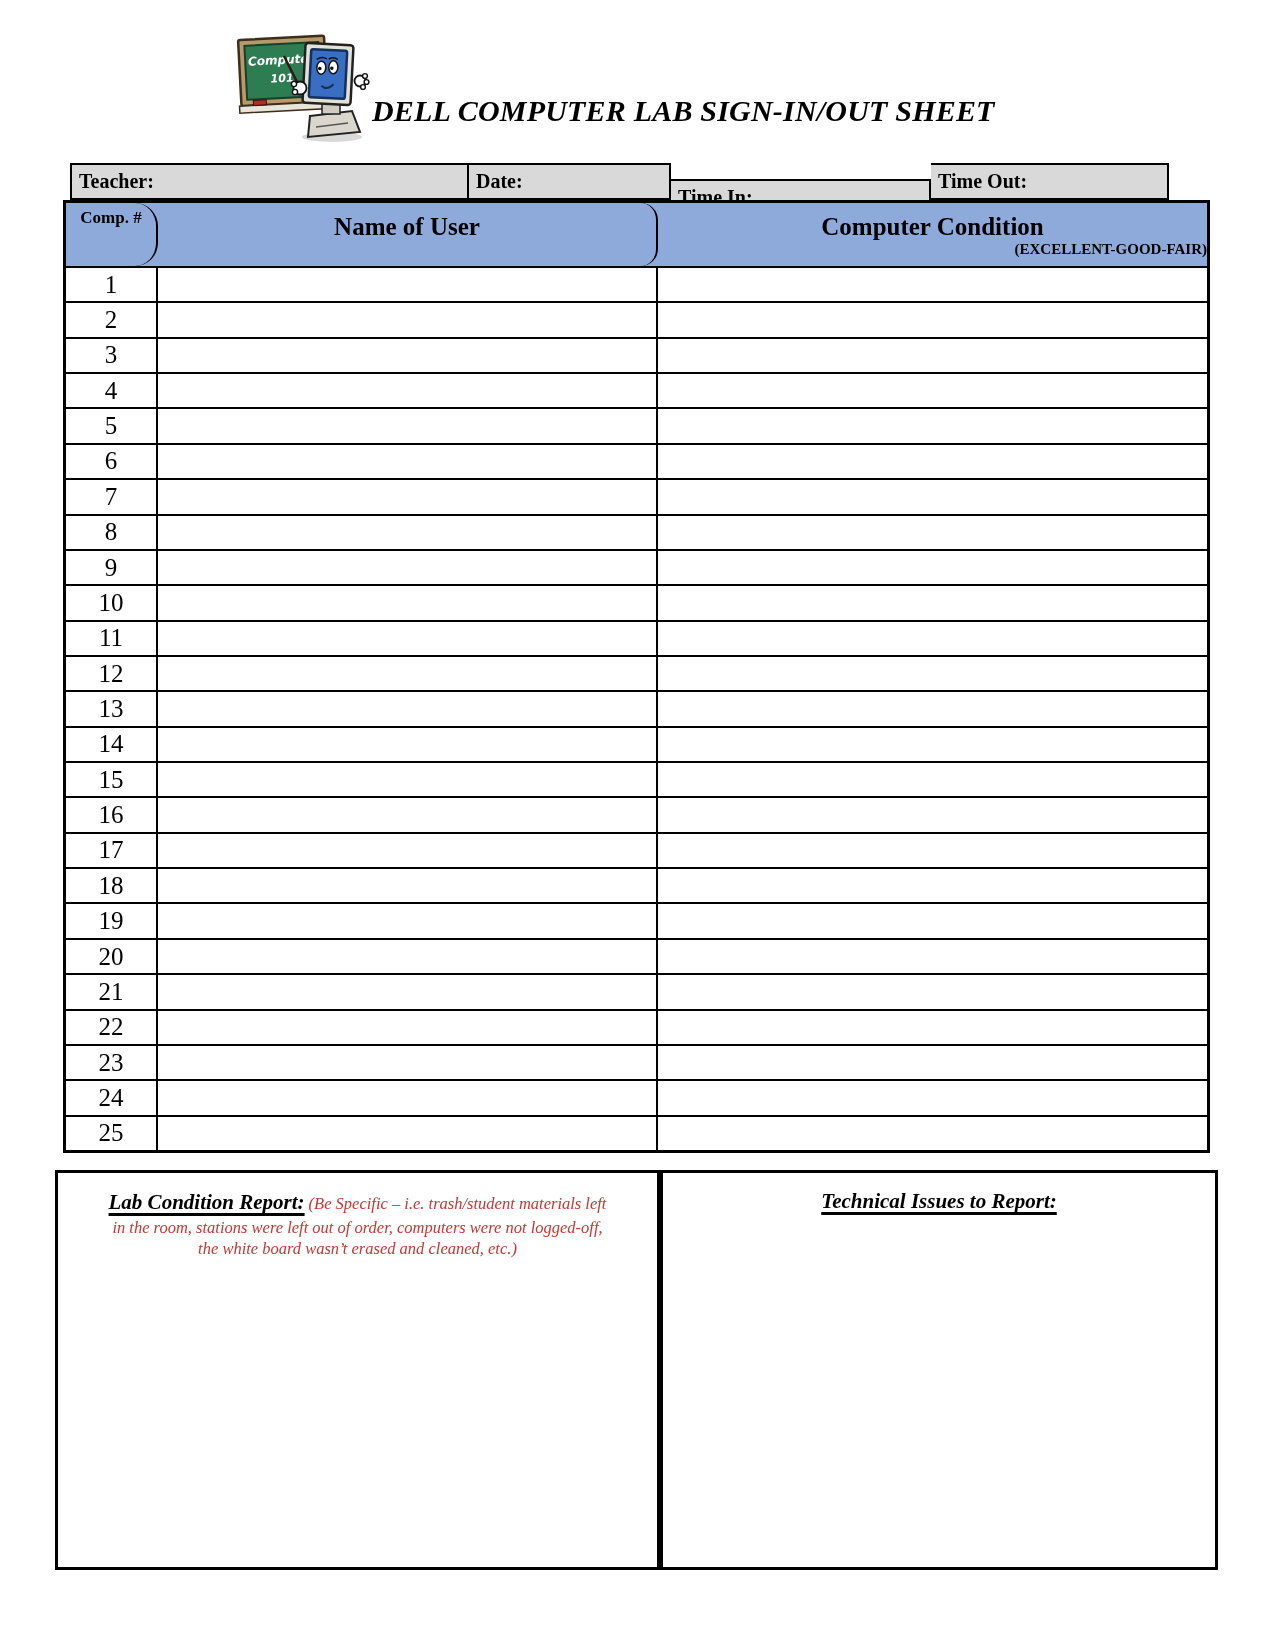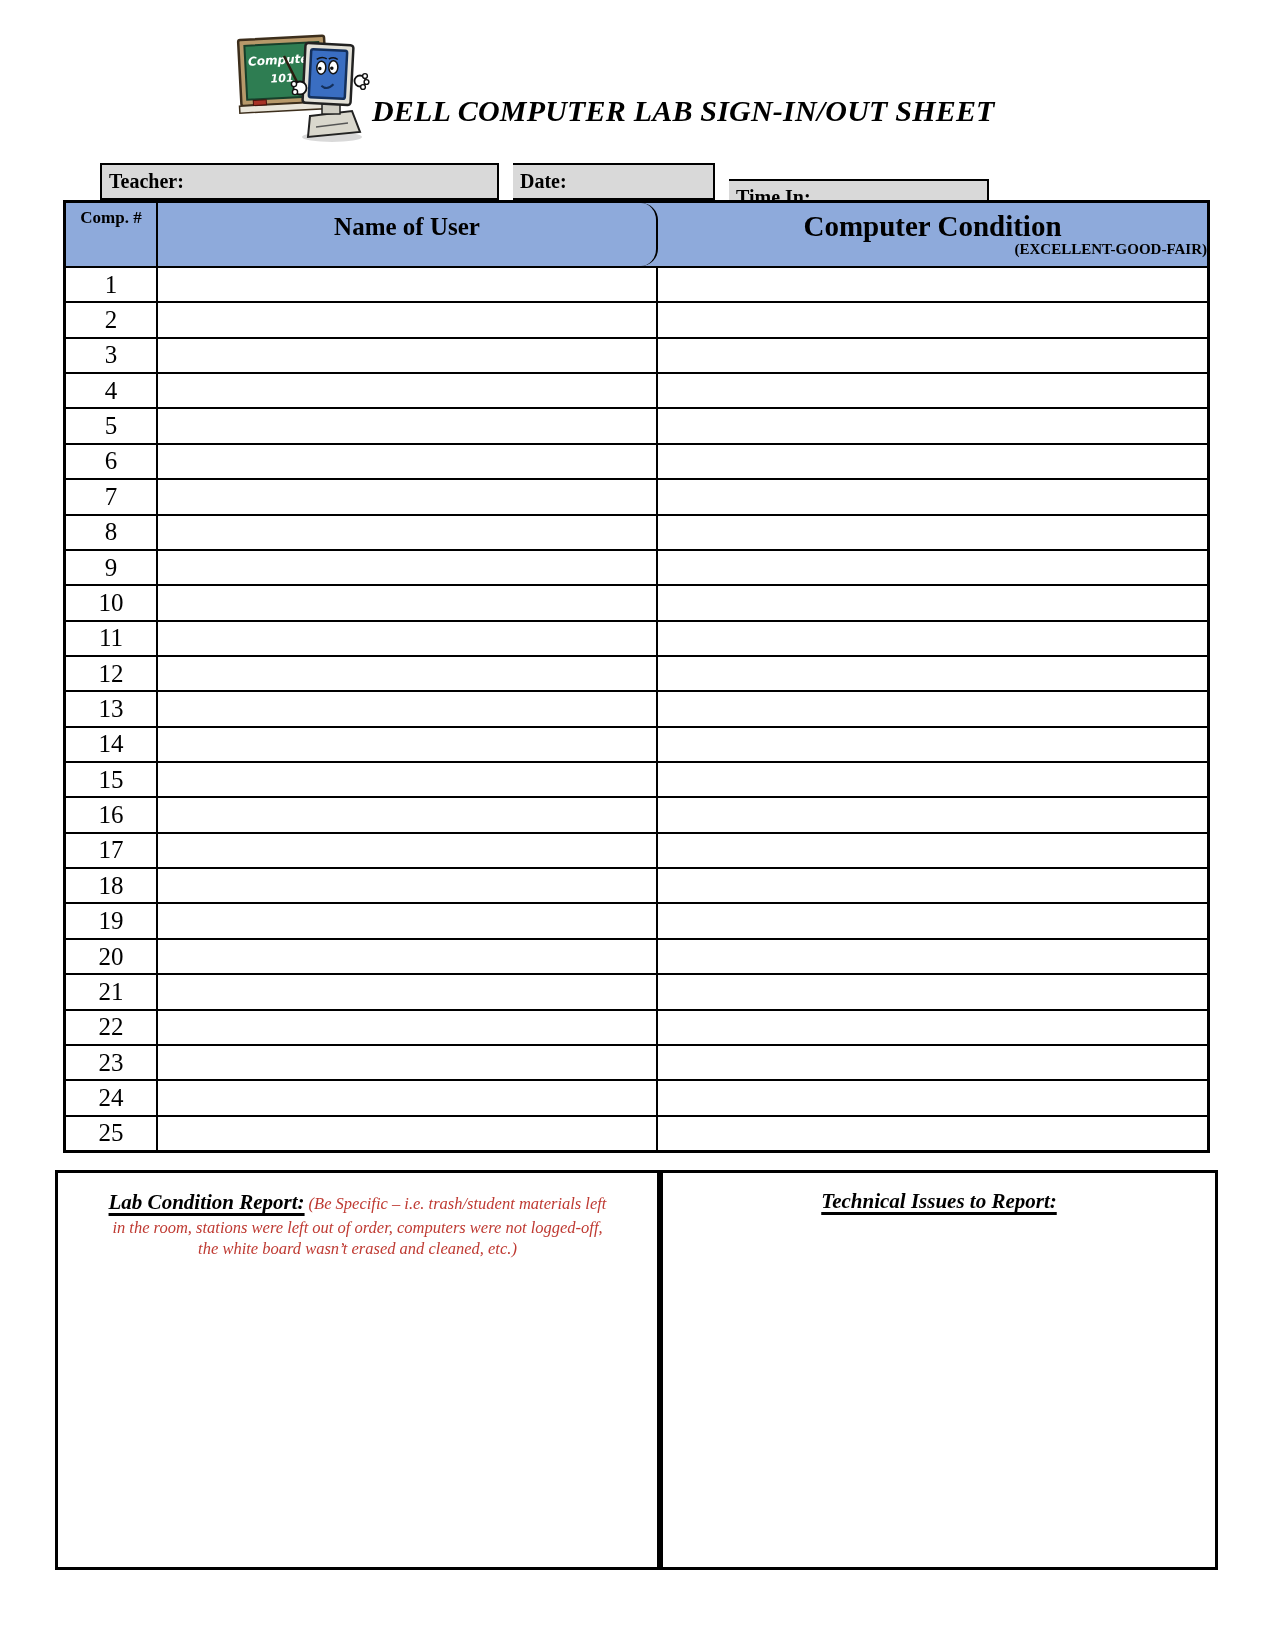--- a/index.html
+++ b/index.html
@@ -16,21 +16,21 @@
 
   
   .clipart{position:absolute;left:236px;top:26px;width:134px;height:118px;}
   .page-title{
     position:absolute;left:372px;top:94px;
     font-size:30px;font-weight:bold;font-style:italic;
     letter-spacing:.2px;white-space:nowrap;
   }
 
   
-  .meta-row{position:absolute;left:100px;top:163px;width:1099px;height:37px;display:flex;gap:14px;}
+  .meta-row{position:absolute;left:70px;top:163px;width:1099px;height:37px;display:flex;}
   .meta-cell{
     background:var(--meta-gray);
     border:2px solid #000;
     display:flex;align-items:center;
     padding-left:7px;height:37px;
   }
   .meta-cell + .meta-cell{border-left:none;}
   .meta-cell.c1{width:399px;}
   .meta-cell.c2{width:202px;}
   .meta-cell.c3{width:260px;margin-top:16px;}
@@ -41,24 +41,24 @@
   
   .main-table{
     position:absolute;left:63px;top:200px;width:1147px;height:953px;
     border:3px solid #000;display:flex;flex-direction:column;background:#fff;
   }
   .thead{
     background:var(--header-blue);
     height:65px;min-height:65px;display:flex;border-bottom:2px solid #000;
   }
   .th{text-align:center;}
-  .th.comp{width:92px;border-right:2px solid #000;font-weight:bold;font-size:17px;padding-top:5px;}
+  .th.comp{width:92px;border-right:2px solid #000;font-weight:bold;font-size:17px;padding-top:5px;border-radius:23px;}
   .th.name{width:500px;border-right:2px solid #000;font-weight:bold;font-size:25px;padding-top:10px;border-radius:17px;}
   .th.cond{flex:1;padding-top:10px;}
-  .th.cond .main{font-weight:bold;font-size:29px;line-height:27px;}
+  .th.cond .main{font-weight:bold;font-size:25px;line-height:27px;}
   .th.cond .sub{font-weight:bold;font-size:15px;line-height:18px;text-align:right;}
   .tbody{flex:1;display:flex;flex-direction:column;}
   .tr{flex:1;display:flex;}
   .tr + .tr{border-top:2px solid #000;}
   .td{height:100%;}
   .td.comp{
     width:92px;border-right:2px solid #000;
     display:flex;align-items:center;justify-content:center;
     font-size:25px;
   }
@@ -141,20 +141,24 @@
       <span class="meta-value"></span>
     </div>
     <div class="meta-cell c2">
       <span class="meta-label">Date:</span>
       <span class="meta-value"></span>
     </div>
     <div class="meta-cell c3">
       <span class="meta-label">Time In:</span>
       <span class="meta-value"></span>
     </div>
+    <div class="meta-cell c4">
+      <span class="meta-label">Time Out:</span>
+      <span class="meta-value"></span>
+    </div>
   </div>
 
   <div class="main-table">
     <div class="thead">
       <div class="th comp">Comp. #</div>
       <div class="th name">Name of User</div>
       <div class="th cond">
         <div class="main">Computer Condition</div>
         <div class="sub">(EXCELLENT-GOOD-FAIR)</div>
       </div>

